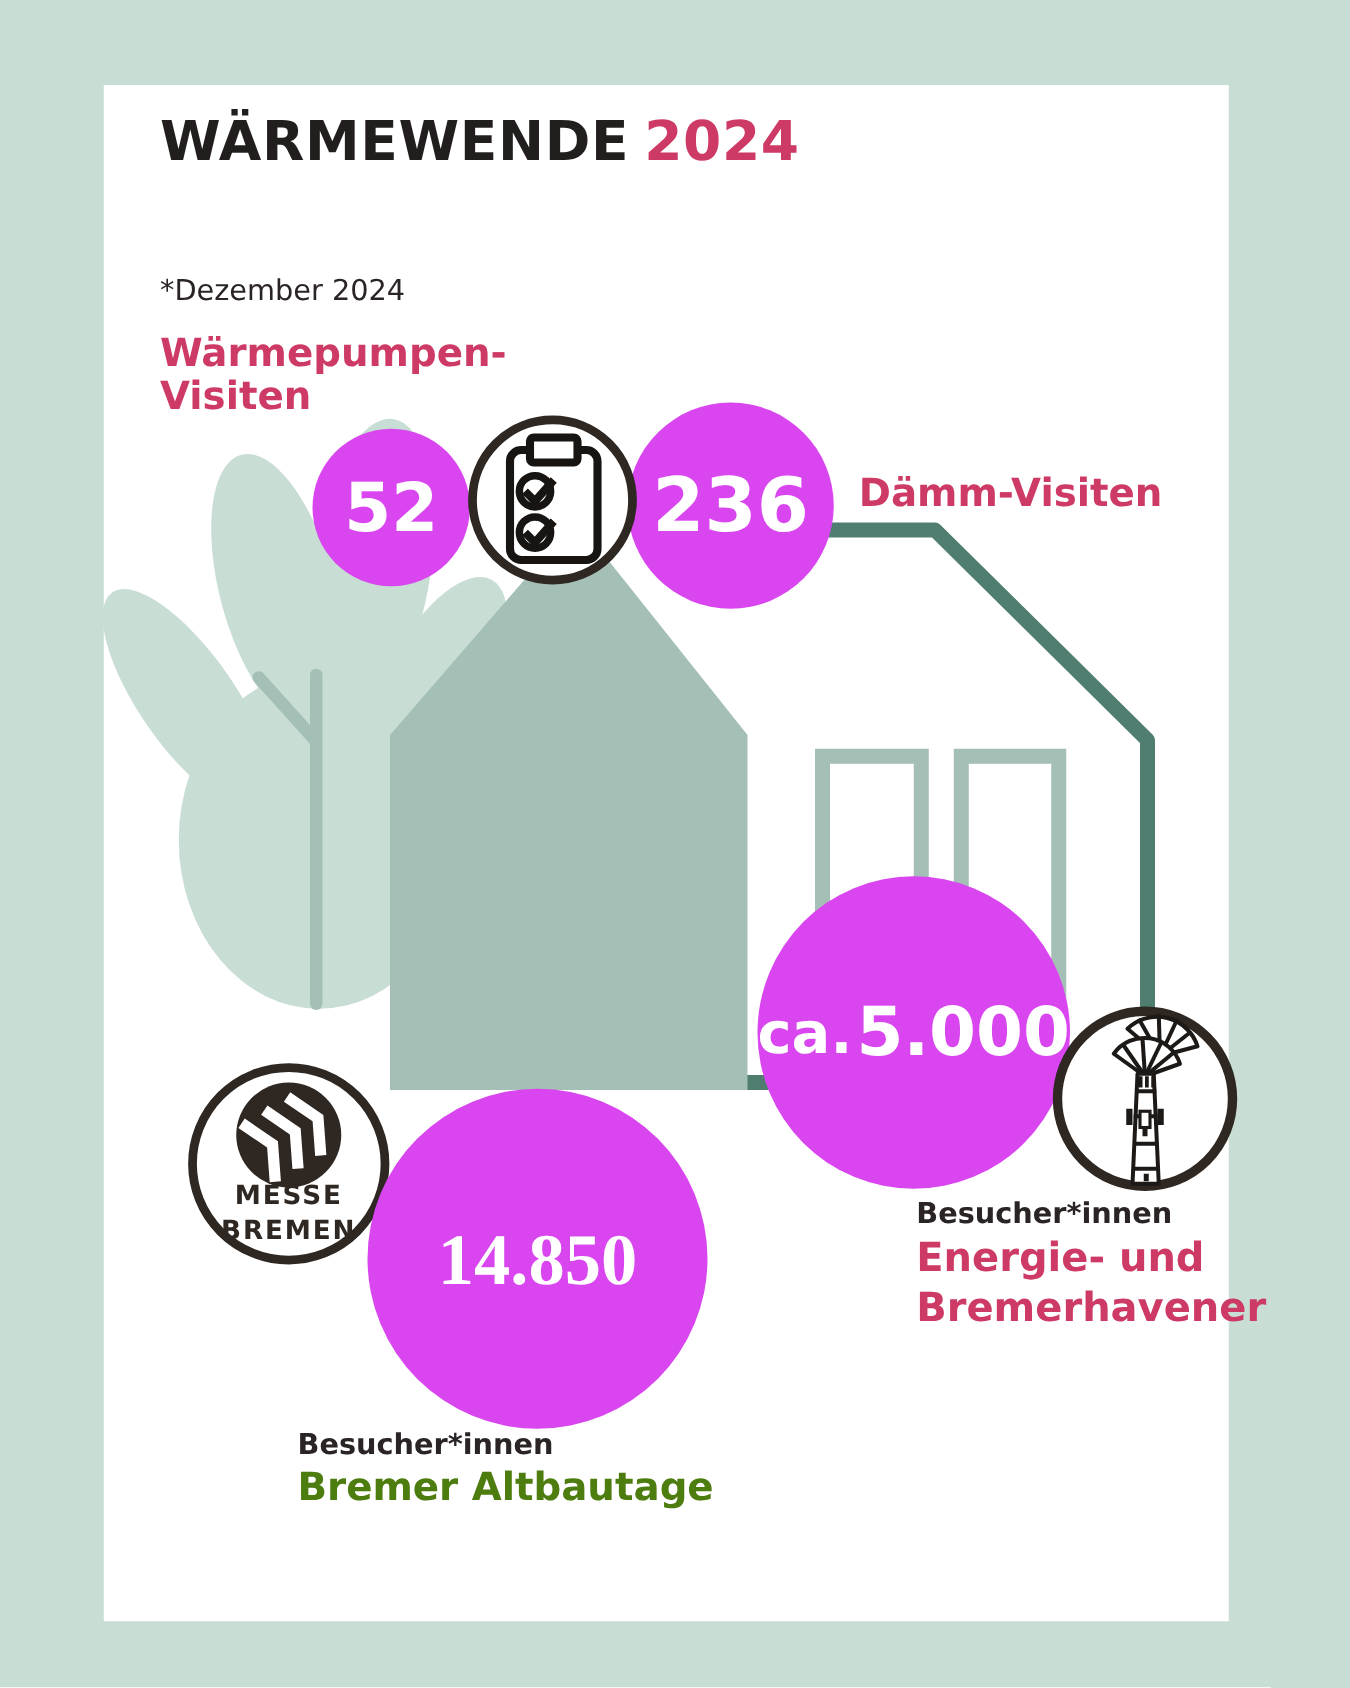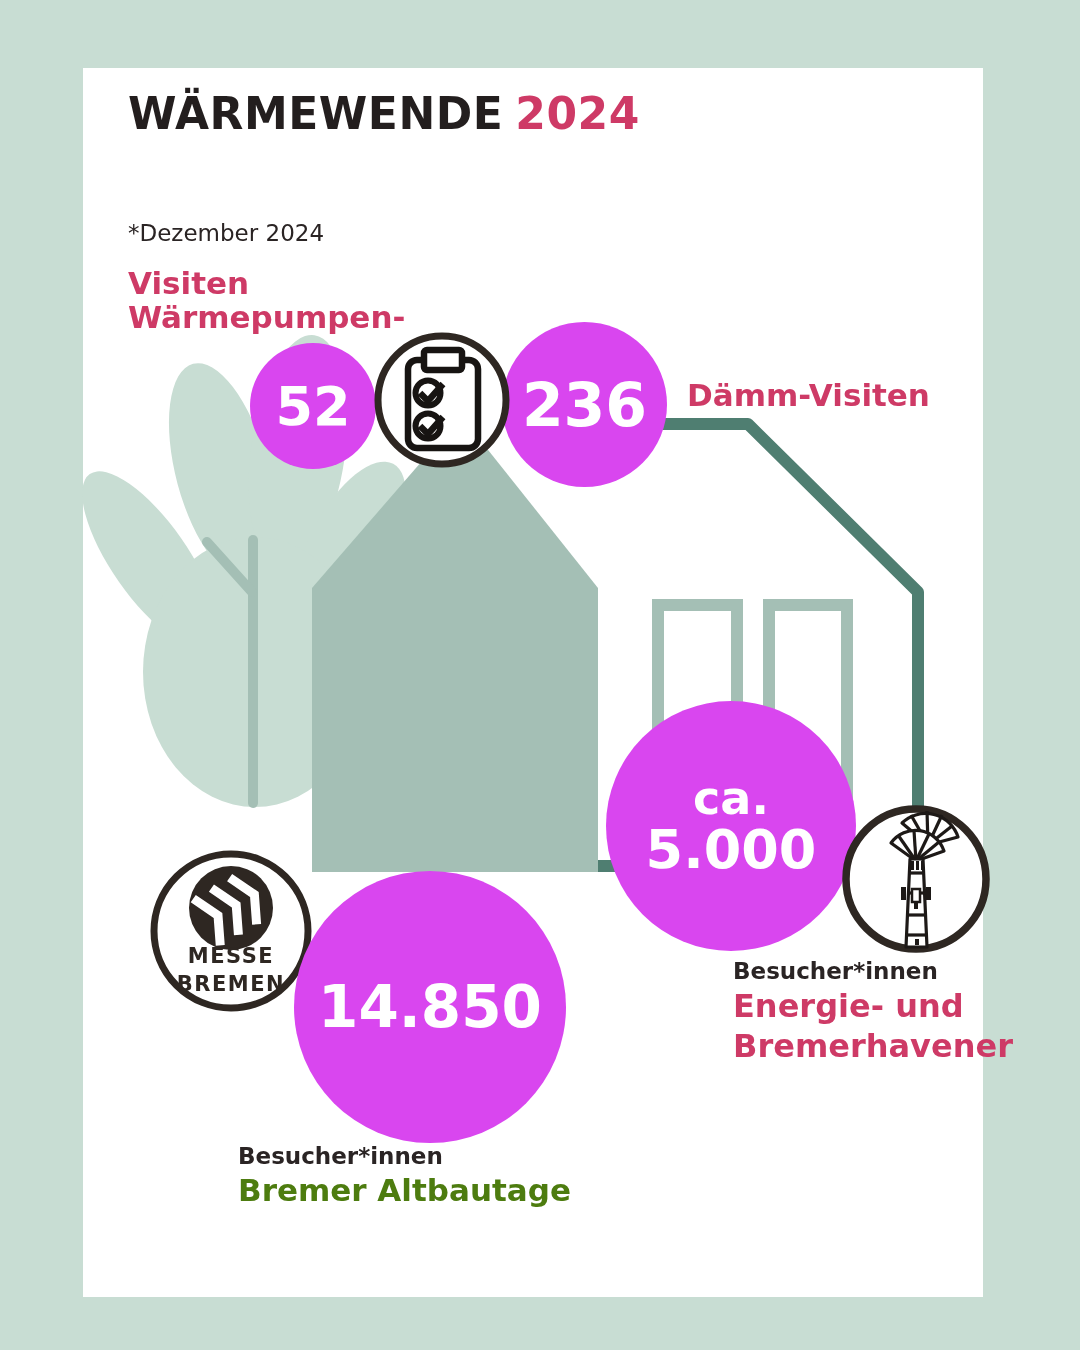--- a/index.html
+++ b/index.html
@@ -17,24 +17,24 @@
   .visitors{font-size:23px;font-weight:700;color:#2a2424;}
   .visitors-left{left:238px;top:1143px;}
   .alt-label{left:238px;top:1172px;font-size:31px;font-weight:700;color:#4d7c0f;white-space:nowrap;text-align:center;}
   .visitors-right{left:733px;top:958px;}
   .right-label{left:733px;top:986px;font-size:32px;font-weight:700;color:#ce3a66;line-height:40px;}
   
   .badge{border-radius:50%;background:#d946ef;color:#ffffff;display:flex;align-items:center;
          justify-content:center;font-weight:800;text-align:center;}
   .c52{left:250px;top:343px;width:126px;height:126px;font-size:54px;}
   .c236{left:502px;top:322px;width:165px;height:165px;font-size:60px;}
-  .c5000{left:606px;top:701px;width:250px;height:250px;flex-direction:column;line-height:1.05;}
+  .c5000{left:606px;top:701px;width:250px;height:250px;line-height:1.05;justify-content:space-between;}
   .c5000 .ca{font-size:46px;}
   .c5000 .val{font-size:54px;}
-  .c14850{left:294px;top:871px;width:272px;height:272px;font-size:58px;}
+  .c14850{left:294px;top:871px;width:272px;height:272px;font-size:58px;font-family:Liberation Serif, serif;}
   
   .iconcirc{border-radius:50%;}
   .cclip{left:372px;top:330px;width:140px;height:140px;}
   .clight{left:838px;top:801px;width:156px;height:156px;}
   .cmesse{left:146px;top:846px;width:170px;height:170px;}
   .messetext{position:absolute;left:0;top:96px;width:170px;text-align:center;font-size:21px;
              font-weight:700;letter-spacing:1.5px;color:#2e2722;line-height:28px;}
   svg{display:block;}
 </style>
 </head>
@@ -156,22 +156,22 @@
       <rect x="74" y="88" width="8" height="13" fill="#ffffff" stroke="#1d1917" stroke-width="2.5"></rect>
     </svg>
   </div>
 
   <div class="abs title">
     <span>WÄRMEWENDE</span><span class="accent">2024</span>
   </div>
 
   <div class="abs note">*Dezember 2024</div>
   <div class="abs hp-label">
+    <div>Wärmepumpen-</div>
     <div>Visiten</div>
-    <div>Wärmepumpen-</div>
   </div>
 
   <div class="abs daemm-label">Dämm-Visiten</div>
 
   <div class="abs visitors visitors-left">Besucher*innen</div>
   <div class="abs alt-label">Bremer Altbautage</div>
 
   <div class="abs visitors visitors-right">Besucher*innen</div>
   <div class="abs right-label">
     <div>Energie- und</div>

